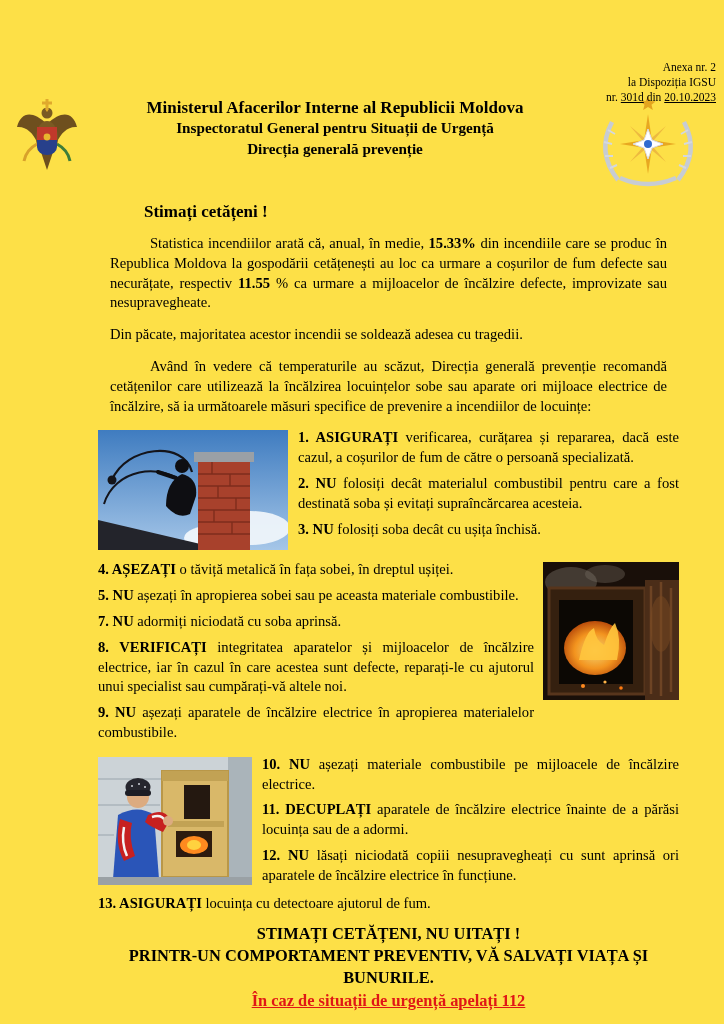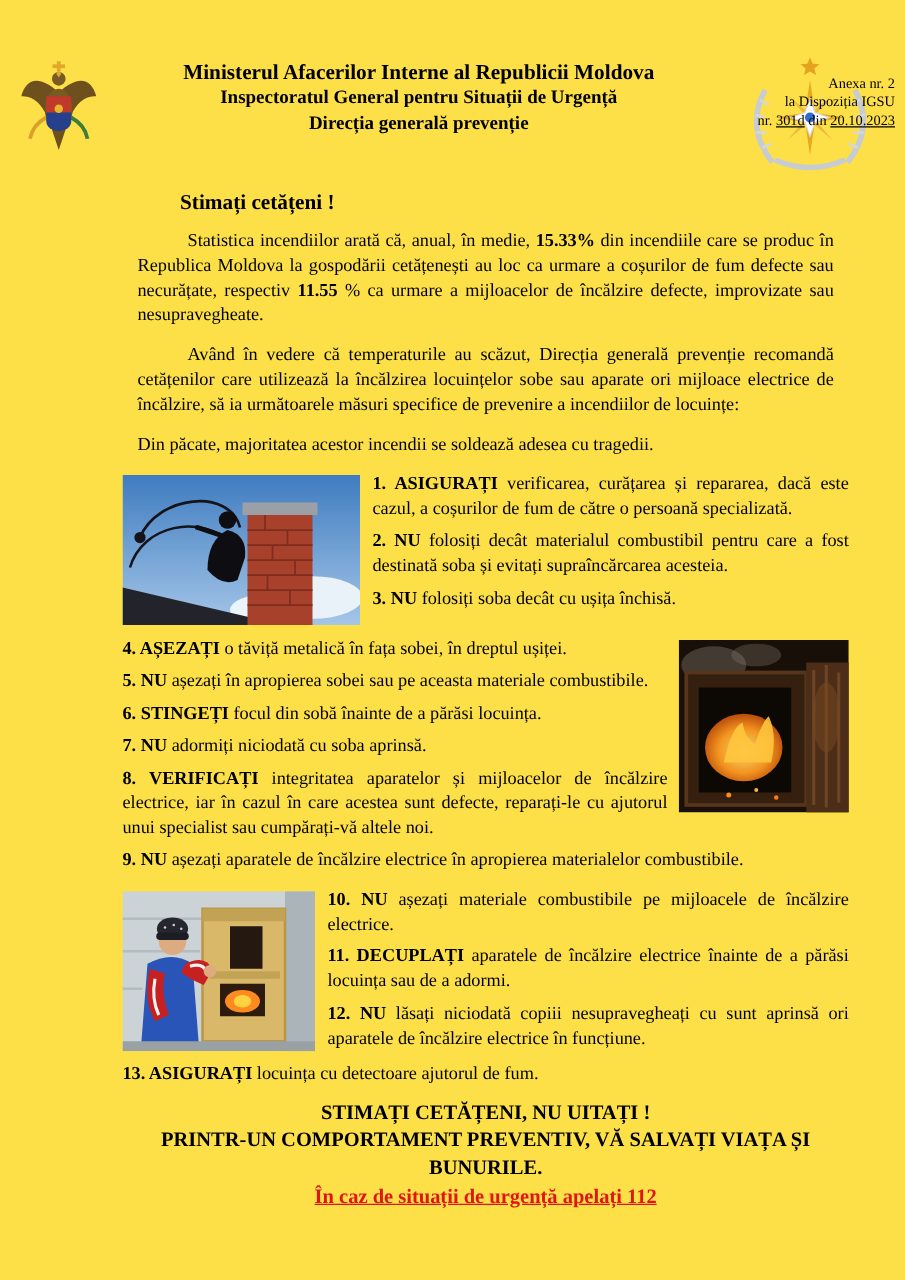--- a/index.html
+++ b/index.html
@@ -1,21 +1,21 @@
 <!DOCTYPE html>
 <html><head>
 <meta charset="utf-8">
 <style>
   html,body{margin:0;padding:0;background:#fff;}
   .page{width:724px;height:1024px;background:#fde047;position:relative;overflow:hidden;
         font-family:"Liberation Serif","DejaVu Serif",serif;color:#000;}
   .annex{position:absolute;top:60px;right:8px;text-align:right;font-size:11.5px;line-height:1.32;}
   .annex .u{text-decoration:underline;}
   .header{display:flex;justify-content:space-between;align-items:flex-start;
-          margin-top:44px;padding:0 18px 0 14px;}
+          margin-top:94px;padding:0 18px 0 14px;}
   .titles{width:392px;text-align:center;font-weight:bold;margin-top:4px;}
   .t1{font-size:17px;line-height:1.2;}
   .t23{font-size:15.2px;line-height:1.38;}
   .content{padding:0 45px 0 98px;}
   .salutation{font-size:17px;font-weight:bold;margin:12px 0 4px 46px;}
   .para{font-size:14.6px;line-height:19.8px;text-align:justify;margin:12px;}
   .indent{text-indent:40px;}
   .b{font-weight:bold;}
   .sec{margin-top:6px;}
   .measure{font-size:14.6px;line-height:19.8px;text-align:justify;margin:0 0 6px 0;}
@@ -84,22 +84,22 @@
       <polygon points="58,35 62,46 73,50 62,54 58,65 54,54 43,50 54,46" fill="#ffffff" stroke="#d9dce0" stroke-width="1"></polygon>
       <circle cx="58" cy="50" r="4" fill="#2f6bd0"></circle>
     </svg>
   </div>
 
   <div class="content">
 
     <div class="salutation">Stimați cetățeni !</div>
 
     <p class="para indent"><span>Statistica incendiilor arată că, anual, în medie, </span><span class="b">15.33%</span><span> din incendiile care se produc în Republica Moldova la gospodării cetățenești au loc ca urmare a coșurilor de fum defecte sau necurățate, respectiv </span><span class="b">11.55</span><span> % ca urmare a mijloacelor de încălzire defecte, improvizate sau nesupravegheate.</span></p>
+    <p class="para">Din păcate, majoritatea acestor incendii se soldează adesea cu tragedii.</p>
     <p class="para indent">Având în vedere că temperaturile au scăzut, Direcția generală prevenție recomandă cetățenilor care utilizează la încălzirea locuințelor sobe sau aparate ori mijloace electrice de încălzire, să ia următoarele măsuri specifice de prevenire a incendiilor de locuințe:</p>
-    <p class="para">Din păcate, majoritatea acestor incendii se soldează adesea cu tragedii.</p>
 
     <div class="sec">
       <svg class="photo-left" width="190" height="120" viewBox="0 0 190 120">
         <defs>
           <linearGradient id="sky" x1="0" y1="0" x2="0" y2="1">
             <stop offset="0" stop-color="#3f7cc0"></stop>
               <stop offset="1" stop-color="#a5c6e8"></stop>
           </linearGradient>
         </defs>
         <rect width="190" height="120" fill="url(#sky)"></rect>
@@ -159,21 +159,20 @@
             <line x1="128" y1="26" x2="128" y2="130"></line>
         </g>
         <ellipse cx="118" cy="62" rx="11" ry="28" fill="#7a4a22" opacity="0.5"></ellipse>
         <circle cx="40" cy="124" r="2" fill="#ff8a1f"></circle>
           <circle cx="62" cy="120" r="1.6" fill="#ffb347"></circle>
           <circle cx="78" cy="126" r="1.8" fill="#ff7a10"></circle>
       </svg>
 
       <p class="measure"><span class="b"><span>4. </span><span>AȘEZAȚI</span></span><span> o tăviță metalică în fața sobei, în dreptul ușiței.</span></p>
       <p class="measure"><span class="b"><span>5. </span><span>NU</span></span><span> așezați în apropierea sobei sau pe aceasta materiale combustibile.</span></p>
-      <p class="measure"><span class="b"><span>6. </span><span>STINGEȚI</span></span><span> focul din sobă înainte de a părăsi locuința.</span></p>
       <p class="measure"><span class="b"><span>7. </span><span>NU</span></span><span> adormiți niciodată cu soba aprinsă.</span></p>
       <p class="measure"><span class="b"><span>8. </span><span>VERIFICAȚI</span></span><span> integritatea aparatelor și mijloacelor de încălzire electrice, iar în cazul în care acestea sunt defecte, reparați-le cu ajutorul unui specialist sau cumpărați-vă altele noi.</span></p>
       <p class="measure"><span class="b"><span>9. </span><span>NU</span></span><span> așezați aparatele de încălzire electrice în apropierea materialelor combustibile.</span></p>
       <div class="clr"></div>
     </div>
 
     <div class="sec">
       <svg class="photo-left" width="154" height="128" viewBox="0 0 154 128">
         <rect width="154" height="128" fill="#ccd3d7"></rect>
         <g stroke="#b3bcc2" stroke-width="2">

